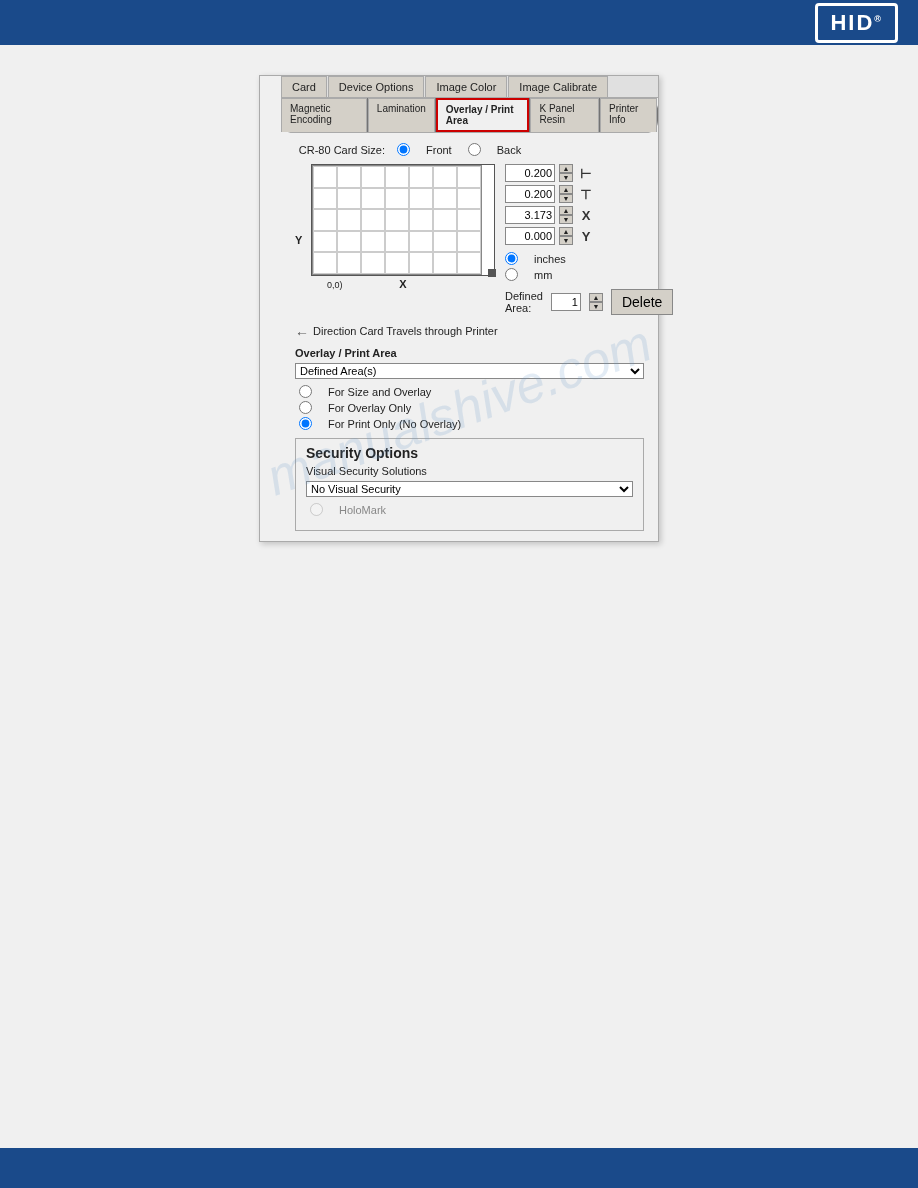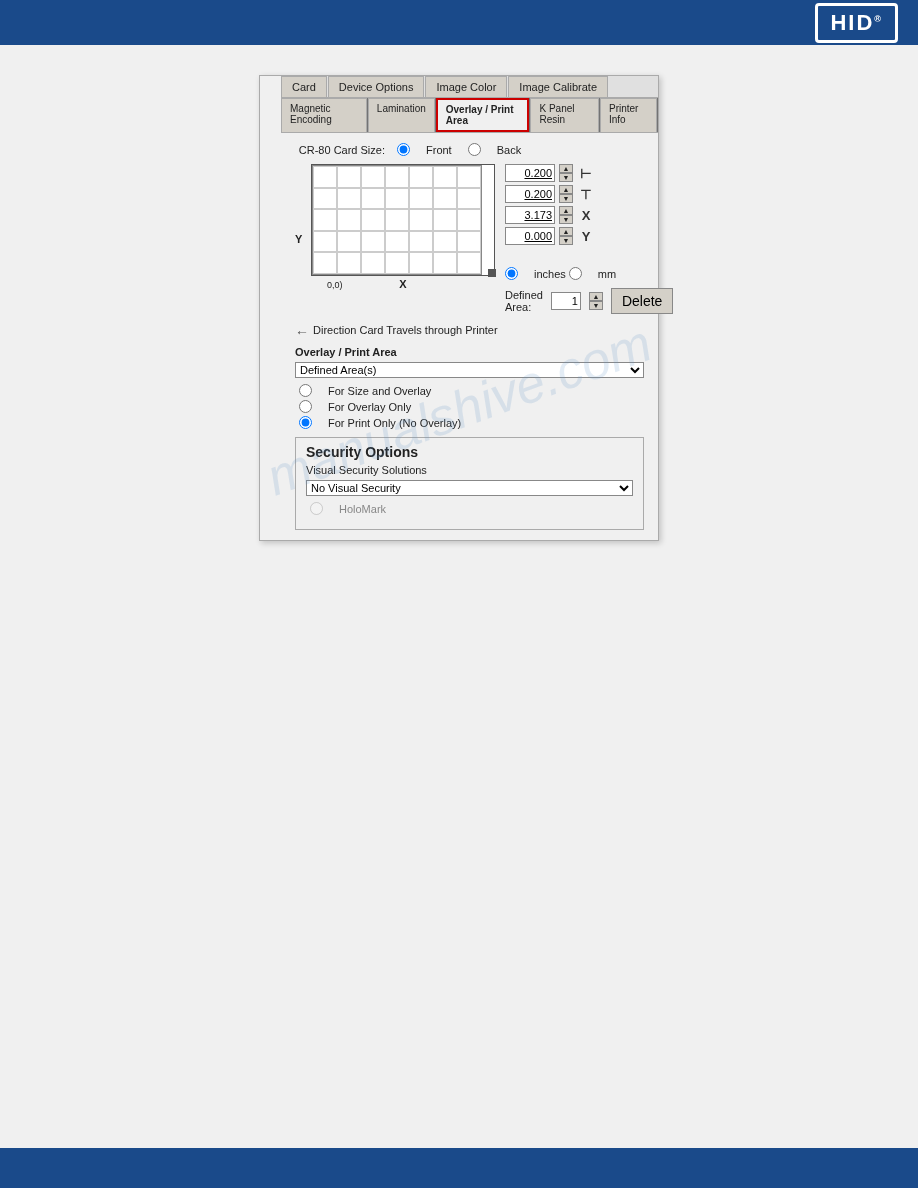--- a/index.html
+++ b/index.html
@@ -79,20 +79,21 @@
       font-size: 11px;
       color: #222;
       margin-right: 1px;
     }
 
     
     .tab-row2 {
       display: flex;
       background: #737373;
       border-bottom: 1px solid #aaa;
+      border-radius: 12px;
     }
     .tab2 {
       padding: 4px 8px;
       border: 1px solid #aaa;
       border-bottom: none;
       background: #d4d0c8;
       cursor: pointer;
       font-size: 10px;
       color: #222;
       margin-right: 1px;
@@ -209,21 +210,20 @@
       gap: 4px;
       margin-bottom: 1px;
     }
     .num-input {
       width: 50px;
       height: 18px;
       font-size: 11px;
       border: 1px solid #888;
       padding: 0 2px;
       text-align: right;
-      text-decoration: underline;
     }
     .spinner {
       display: flex;
       flex-direction: column;
       width: 14px;
     }
     .spin-btn {
       width: 14px;
       height: 9px;
       background: #d4d0c8;
@@ -239,23 +239,23 @@
       font-size: 13px;
       font-weight: bold;
       color: #333;
       min-width: 18px;
       text-align: center;
     }
 
     
     .units-row {
       display: flex;
-      flex-direction: row;
+      flex-direction: column;
       gap: 3px;
-      margin-top: 19px;
+      margin-top: 4px;
     }
 
     
     .defined-area-row {
       display: flex;
       align-items: center;
       gap: 8px;
       margin-top: 6px;
     }
     .defined-area-label {

